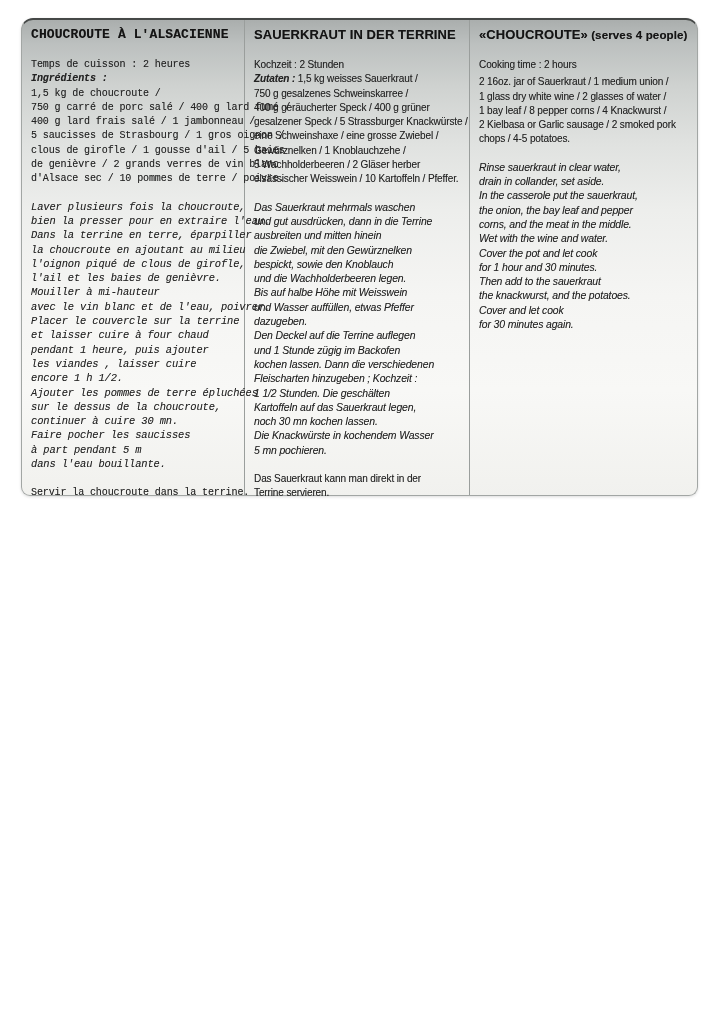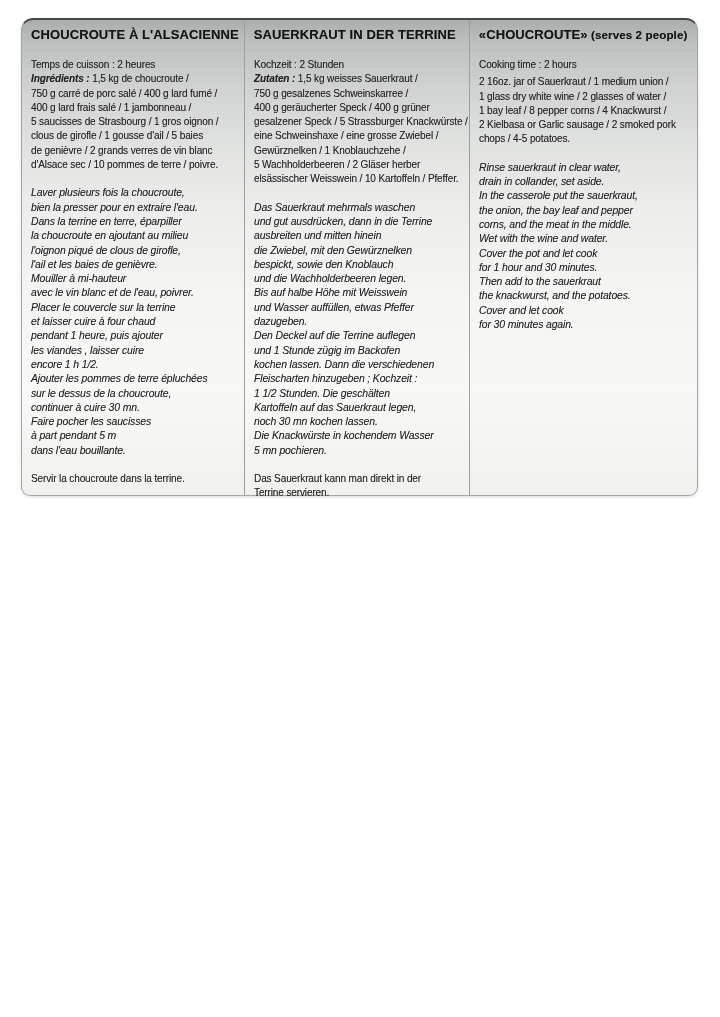--- a/index.html
+++ b/index.html
@@ -33,21 +33,21 @@
       #f5f5f3 58%,
       #f8f8f6 78%,
       #f1f1ee 100%);
     box-shadow: 0 1px 3px rgba(0,0,0,0.14);
     display: flex;
   }
   .col {
     box-sizing: border-box;
     padding: 7px 5px 8px 9px;
   }
-  .col-fr { width: 222px; }
+  .col-fr { width: 222px; font-family: Liberation Mono, monospace; }
   .col-de { width: 225px; border-left: 1px solid #9a9e9c; }
   .col-en { width: 230px; border-left: 1px solid #9a9e9c; }
   .title {
     margin: 0 0 15px 0;
     font-size: 13px;
     font-weight: bold;
     color: #141414;
     letter-spacing: 0.1px;
     white-space: nowrap;
     text-shadow: 0 0 0.5px rgba(20,20,20,0.45);
@@ -144,21 +144,21 @@
 Kartoffeln auf das Sauerkraut legen,
 noch 30 mn kochen lassen.
 Die Knackwürste in kochendem Wasser
 5 mn pochieren.</p>
       <p class="body pre serving">Das Sauerkraut kann man direkt in der
 Terrine servieren.</p>
     </div>
   </div>
 
   <div class="col col-en">
-    <h2 class="title"><span>«CHOUCROUTE»</span><span class="suffix"> (serves 2 people)</span></h2>
+    <h2 class="title"><span>«CHOUCROUTE»</span><span class="suffix"> (serves 4 people)</span></h2>
     <div class="txt">
       <p class="body">Cooking time : 2 hours</p>
       <p class="body ing"><span class="lbl"></span><span class="pre">2 16oz. jar of Sauerkraut / 1 medium union /
 1 glass dry white wine / 2 glasses of water /
 1 bay leaf / 8 pepper corns / 4 Knackwurst /
 2 Kielbasa or Garlic sausage / 2 smoked pork
 chops / 4-5 potatoes.</span></p>
       <p class="body pre instr">Rinse sauerkraut in clear water,
 drain in collander, set aside.
 In the casserole put the sauerkraut,

